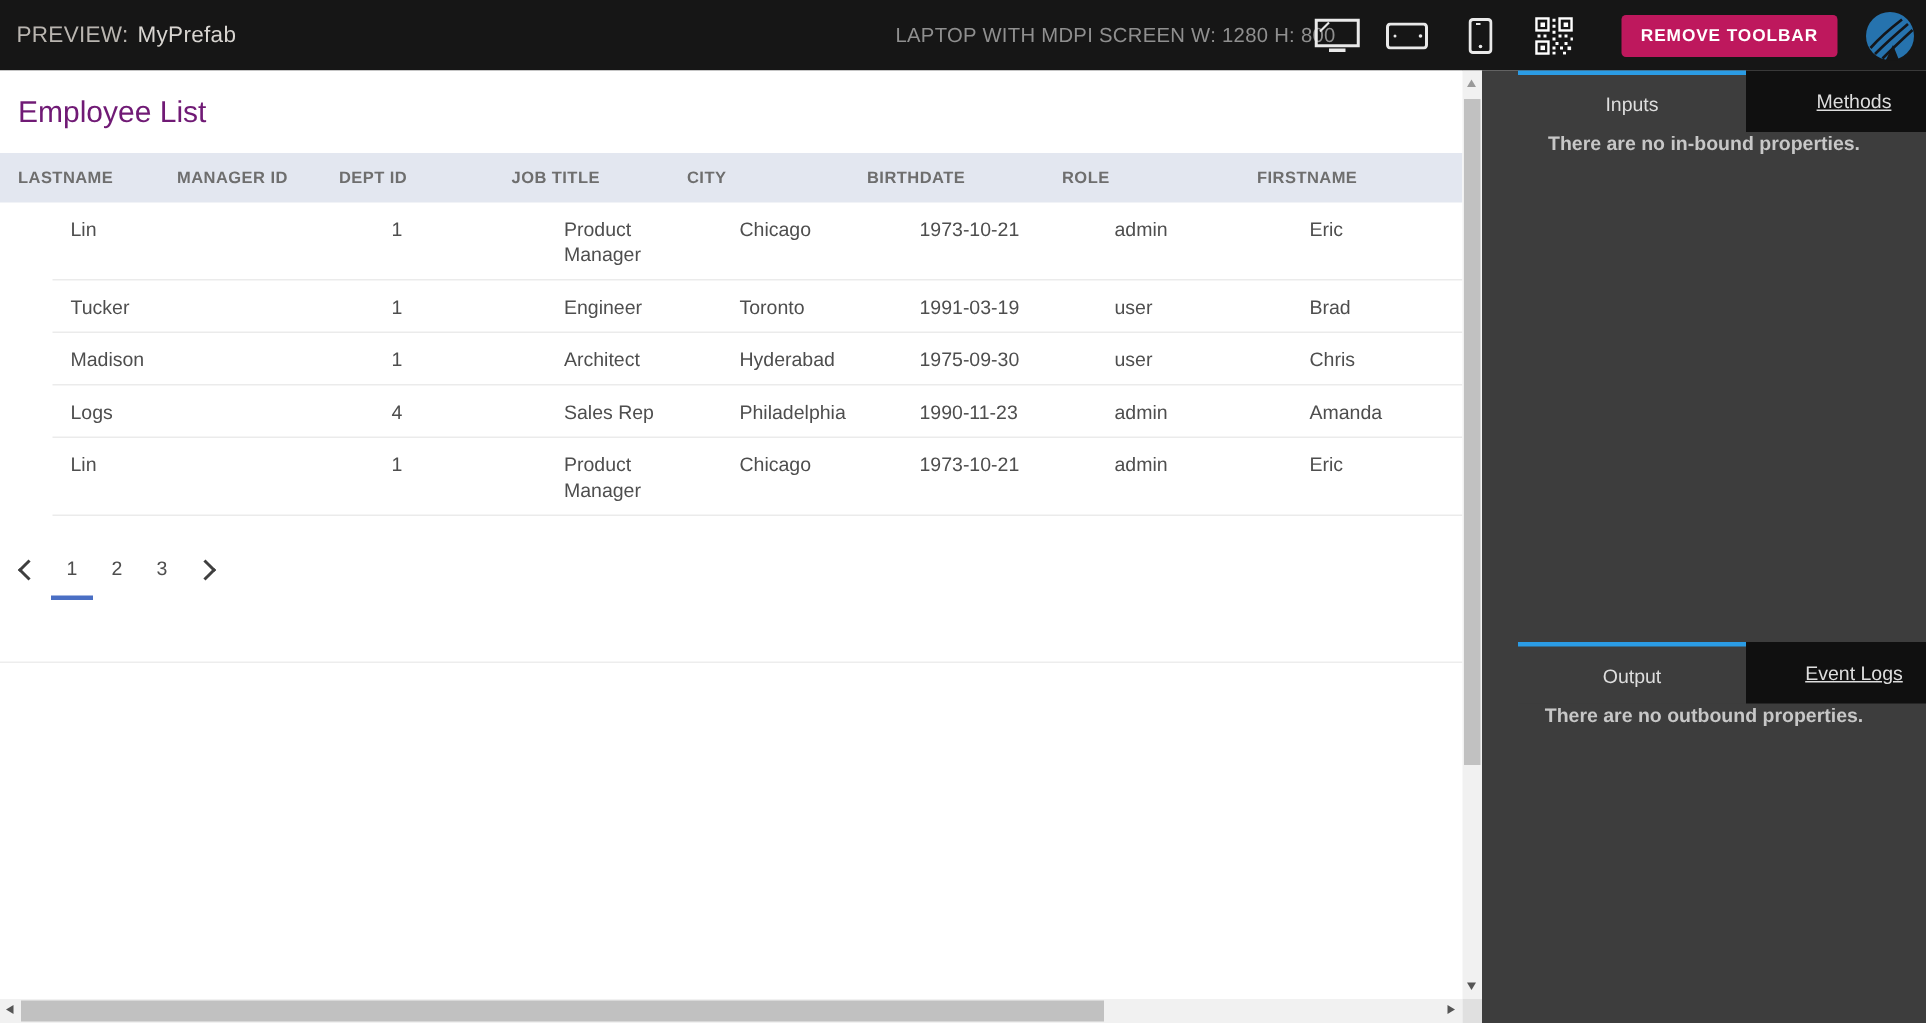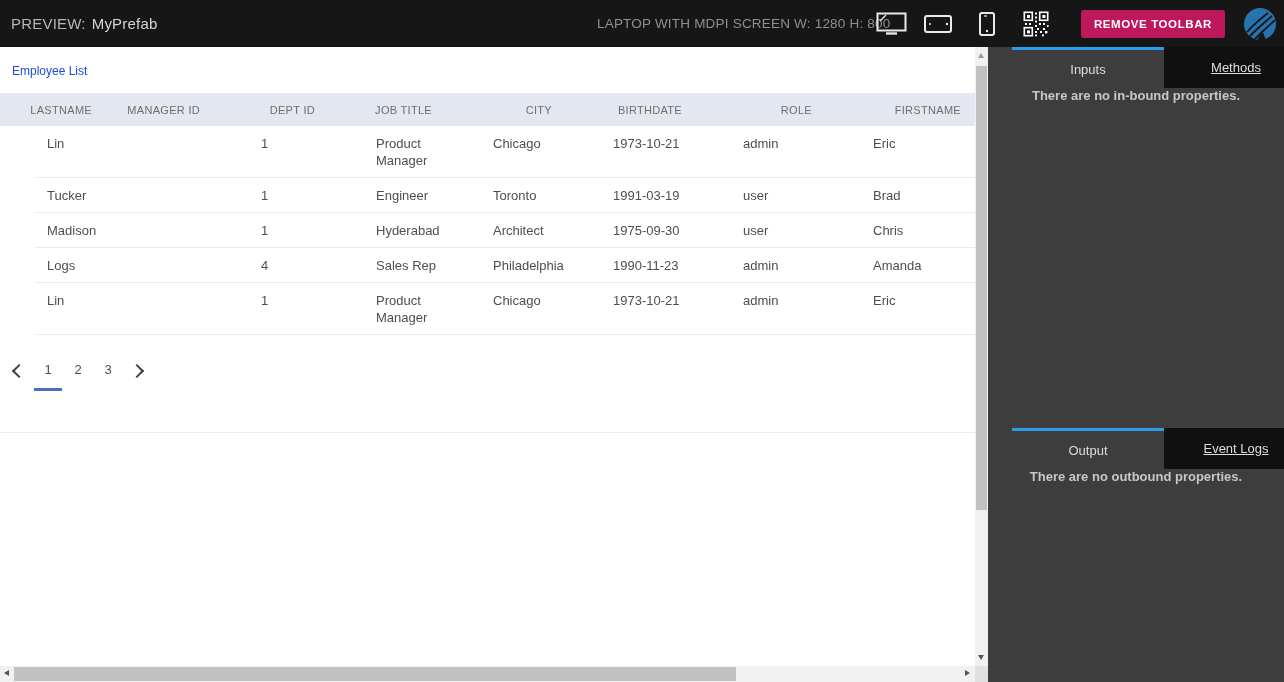--- a/index.html
+++ b/index.html
@@ -29,32 +29,32 @@
     font-family:"Liberation Sans","DejaVu Sans",sans-serif;
   }
   .logo{margin-left:18px;margin-right:7px;display:flex;align-items:center;}
   .ml17{margin-left:17px}.ml27{margin-left:27px}.ml28{margin-left:28px}
 
   
   .content{
     position:absolute;left:0;top:47px;width:975px;height:619px;background:#fff;overflow:hidden;
   }
   .page-title{
-    padding:17px 16px 15px 12px;font-size:12px;color:#1d4ed8;
+    padding:17px 16px 15px 12px;font-size:20px;color:#701a75;
   }
   .grid8{
     display:grid;
     grid-template-columns:106px 108px 115px 117px 120px 130px 130px 1fr;
   }
   .thead{
     background:#e3e7f0;min-height:33px;align-items:center;
   }
   .th{
-    font-size:11px;font-weight:normal;color:#6e6e6e;letter-spacing:.3px;
-    padding:0 14px 0 12px;white-space:nowrap;cursor:pointer;text-align:right;
+    font-size:11px;font-weight:bold;color:#6e6e6e;letter-spacing:.3px;
+    padding:0 14px 0 12px;white-space:nowrap;cursor:pointer;
   }
   .trow{
     border-bottom:1px solid #ebebeb;cursor:pointer;margin-left:35px;
   }
   .td{
     font-size:13px;color:#4e4e4e;line-height:17px;
     padding:9px 16px 8px 12px;box-sizing:border-box;min-height:34px;
   }
   
   .pagination{
@@ -217,22 +217,22 @@
         <div class="td">Engineer</div>
         <div class="td">Toronto</div>
         <div class="td">1991-03-19</div>
         <div class="td">user</div>
         <div class="td">Brad</div>
       </div>
       <div class="grid8 trow">
         <div class="td">Madison</div>
         <div class="td"></div>
         <div class="td">1</div>
+        <div class="td">Architect</div>
         <div class="td">Hyderabad</div>
-        <div class="td">Architect</div>
         <div class="td">1975-09-30</div>
         <div class="td">user</div>
         <div class="td">Chris</div>
       </div>
       <div class="grid8 trow">
         <div class="td">Logs</div>
         <div class="td"></div>
         <div class="td">4</div>
         <div class="td">Sales Rep</div>
         <div class="td">Philadelphia</div>

